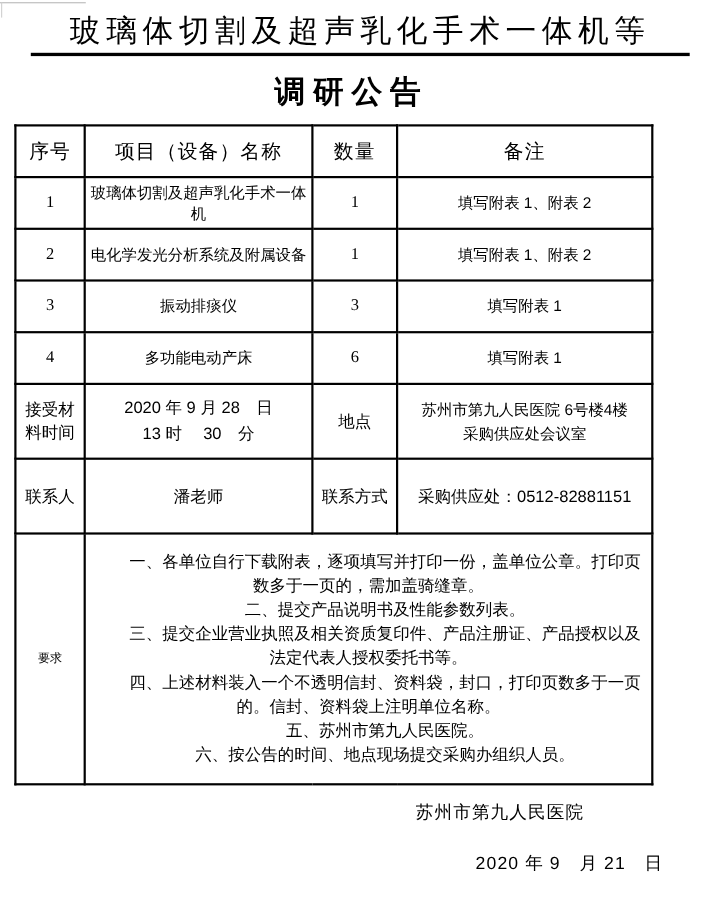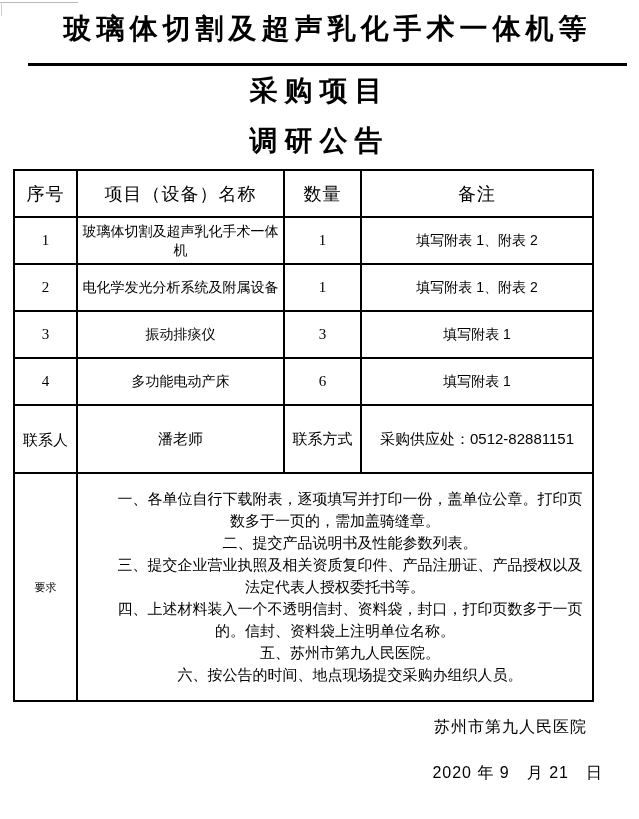--- a/index.html
+++ b/index.html
@@ -20,26 +20,26 @@
   }
   .scan-edge-left {
     position: absolute; left: 1px; top: 2px; width: 1px; height: 14px;
     background: #cfcfcf;
   }
 
   
   .doc-title-line1 {
     margin: 0 12px 0 28px;
     padding-top: 13px;
-    padding-bottom: 18px;
+    padding-bottom: 3px;
     border-bottom: 3px solid #000;
     text-align: center;
     font-family: "Liberation Serif", serif;
     font-size: 28px;
-    font-weight: bold;
+    font-weight: normal;
     letter-spacing: 5px;
     line-height: 32px;
     white-space: nowrap;
   }
   .doc-title-line2, .doc-title-line3 {
     text-align: center;
     font-family: "Liberation Serif", serif;
     font-size: 28px;
     font-weight: bold;
     letter-spacing: 7px;
@@ -93,42 +93,41 @@
     margin: 0;
     font-size: 15px;
     line-height: 22px;
     text-indent: 2em;
     word-break: break-all;
   }
 
   
   .footer-org {
     margin-top: 15px;
-    margin-right: 52px;
+    margin-right: 108px;
     text-align: right;
     font-size: 16px;
     letter-spacing: 1px;
   }
   .footer-date {
     margin-top: 25px;
     margin-right: 36px;
     text-align: right;
     font-size: 16px;
     letter-spacing: 1px;
   }
 </style>
 </head>
 <body>
 
 <div class="page">
   <div class="scan-edge-top"></div>
   <div class="scan-edge-left"></div>
 
   <div class="doc-title-line1">玻璃体切割及超声乳化手术一体机等</div>
-  <div class="doc-title-line2">采购项目</div>
   <div class="doc-title-line3">调研公告</div>
 
   <table class="doc-table">
     <colgroup>
       <col style="width:63px">
       <col style="width:207px">
       <col style="width:77px">
       <col style="width:232px">
     </colgroup>
     <tbody>
@@ -157,20 +156,32 @@
         <td class="num-cell">3</td>
         <td>填写附表 1</td>
       </tr>
       <tr class="eq-row">
         <td class="num-cell">4</td>
         <td>多功能电动产床</td>
         <td class="num-cell">6</td>
         <td>填写附表 1</td>
       </tr>
 
+      <tr class="info-row">
+        <td class="label-cell">接受材料时间</td>
+        <td>
+          <div class="cell-line">2020 年 9 月 28　日</div>
+          <div class="cell-line">13 时　 30　分</div>
+        </td>
+        <td>地点</td>
+        <td>
+          <div class="place-line">苏州市第九人民医院 6号楼4楼</div>
+          <div class="place-line">采购供应处会议室</div>
+        </td>
+      </tr>
 
       <tr class="info-row">
         <td class="label-cell">联系人</td>
         <td>潘老师</td>
         <td>联系方式</td>
         <td>采购供应处：0512-82881151</td>
       </tr>
 
       <tr class="req-row">
         <td class="label-cell">要求</td>

